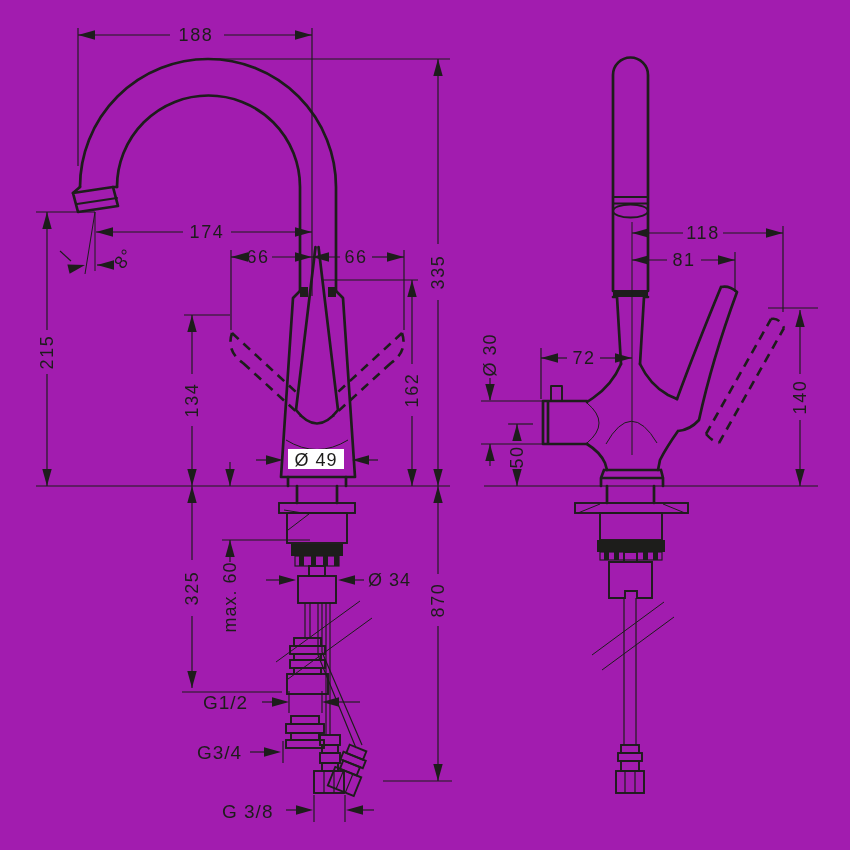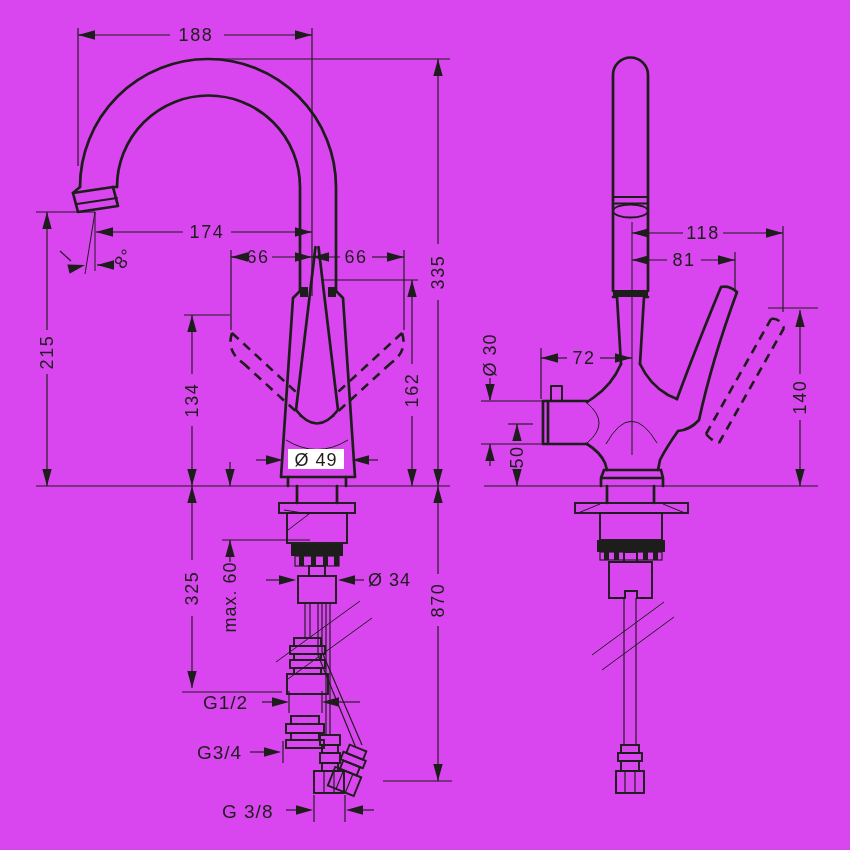--- a/index.html
+++ b/index.html
@@ -1,16 +1,16 @@
 <!DOCTYPE html>
 <html><head>
 <meta charset="utf-8">
 <style>
   html,body{margin:0;padding:0;background:#ffffff;}
-  #stage{position:relative;width:850px;height:850px;background:#d946ef;overflow:hidden;}
+  #stage{position:relative;width:850px;height:850px;background:#a21caf;overflow:hidden;}
   svg{display:block;}
   .dimtxt{font-family:"Liberation Sans",sans-serif;font-size:18px;letter-spacing:1.6px;fill:#1d1d1b;}
   .dimtxt-sm{font-family:"Liberation Sans",sans-serif;font-size:18px;letter-spacing:1px;fill:#1d1d1b;}
   .gtxt{font-family:"Liberation Sans",sans-serif;font-size:19px;letter-spacing:1px;fill:#1d1d1b;}
   .thick{stroke:#1d1d1b;stroke-width:2.7;fill:none;stroke-linecap:round;stroke-linejoin:round;}
   .med{stroke:#1d1d1b;stroke-width:1.9;fill:none;stroke-linecap:round;}
   .thin{stroke:#1d1d1b;stroke-width:1.15;fill:none;stroke-linecap:butt;}
   .hair{stroke:#1d1d1b;stroke-width:1;fill:none;}
   .dash{stroke:#1d1d1b;stroke-width:2.6;fill:none;stroke-dasharray:9,6.5;stroke-linecap:butt;}
   .blk{fill:#1d1d1b;stroke:none;}

